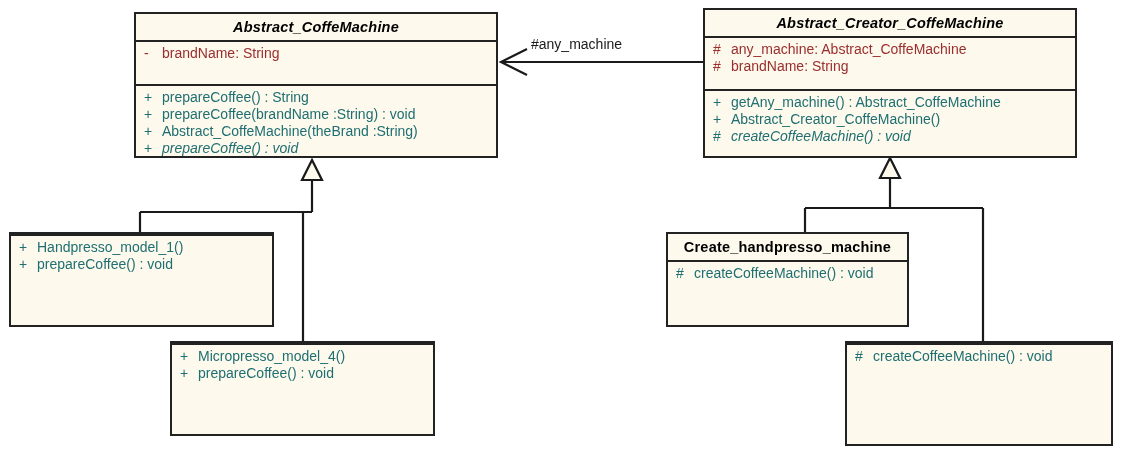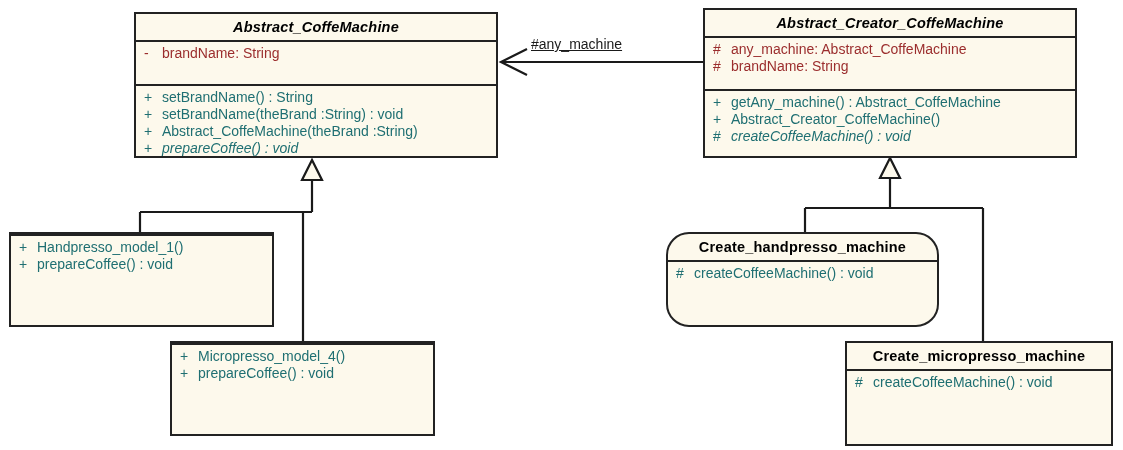--- a/index.html
+++ b/index.html
@@ -117,25 +117,25 @@
     <div class="cls-title abstract">Abstract_CoffeMachine</div>
     <div class="compartment" style="height:35px;">
       <div class="member attr">
         <span class="vis">-</span>
         <span class="mname">brandName:  String</span>
       </div>
     </div>
     <div class="compartment grow">
       <div class="member meth">
         <span class="vis">+</span>
-        <span class="mname">setBrandName() : String</span>
-      </div>
-      <div class="member meth">
-        <span class="vis">+</span>
-        <span class="mname">setBrandName(theBrand :String) : void</span>
+        <span class="mname">prepareCoffee() : String</span>
+      </div>
+      <div class="member meth">
+        <span class="vis">+</span>
+        <span class="mname">prepareCoffee(brandName :String) : void</span>
       </div>
       <div class="member meth">
         <span class="vis">+</span>
         <span class="mname">Abstract_CoffeMachine(theBrand :String)</span>
       </div>
       <div class="member meth abstract">
         <span class="vis">+</span>
         <span class="mname">prepareCoffee() : void</span>
       </div>
     </div>
@@ -188,35 +188,34 @@
         <span class="vis">+</span>
         <span class="mname">Micropresso_model_4()</span>
       </div>
       <div class="member meth">
         <span class="vis">+</span>
         <span class="mname">prepareCoffee() : void</span>
       </div>
     </div>
   </div>
 
-  <div class="uml-class" style="left:666px; top:232px; width:273px; height:95px;border-radius:23px;">
+  <div class="uml-class" style="left:666px; top:232px; width:243px; height:95px;">
     <div class="cls-title">Create_handpresso_machine</div>
     <div class="compartment grow">
       <div class="member meth">
         <span class="vis">#</span>
         <span class="mname">createCoffeeMachine() : void</span>
       </div>
     </div>
   </div>
 
   <div class="uml-class" style="left:845px; top:341px; width:268px; height:105px;">
-    <div class="cls-title">Create_micropresso_machine</div>
     <div class="compartment grow">
       <div class="member meth">
         <span class="vis">#</span>
         <span class="mname">createCoffeeMachine() : void</span>
       </div>
     </div>
   </div>
 
-  <div class="edge-label" style="left:531px; top:36px;text-decoration:underline;">#any_machine</div>
+  <div class="edge-label" style="left:531px; top:36px;">#any_machine</div>
 
 </div>
 
 </body></html>

